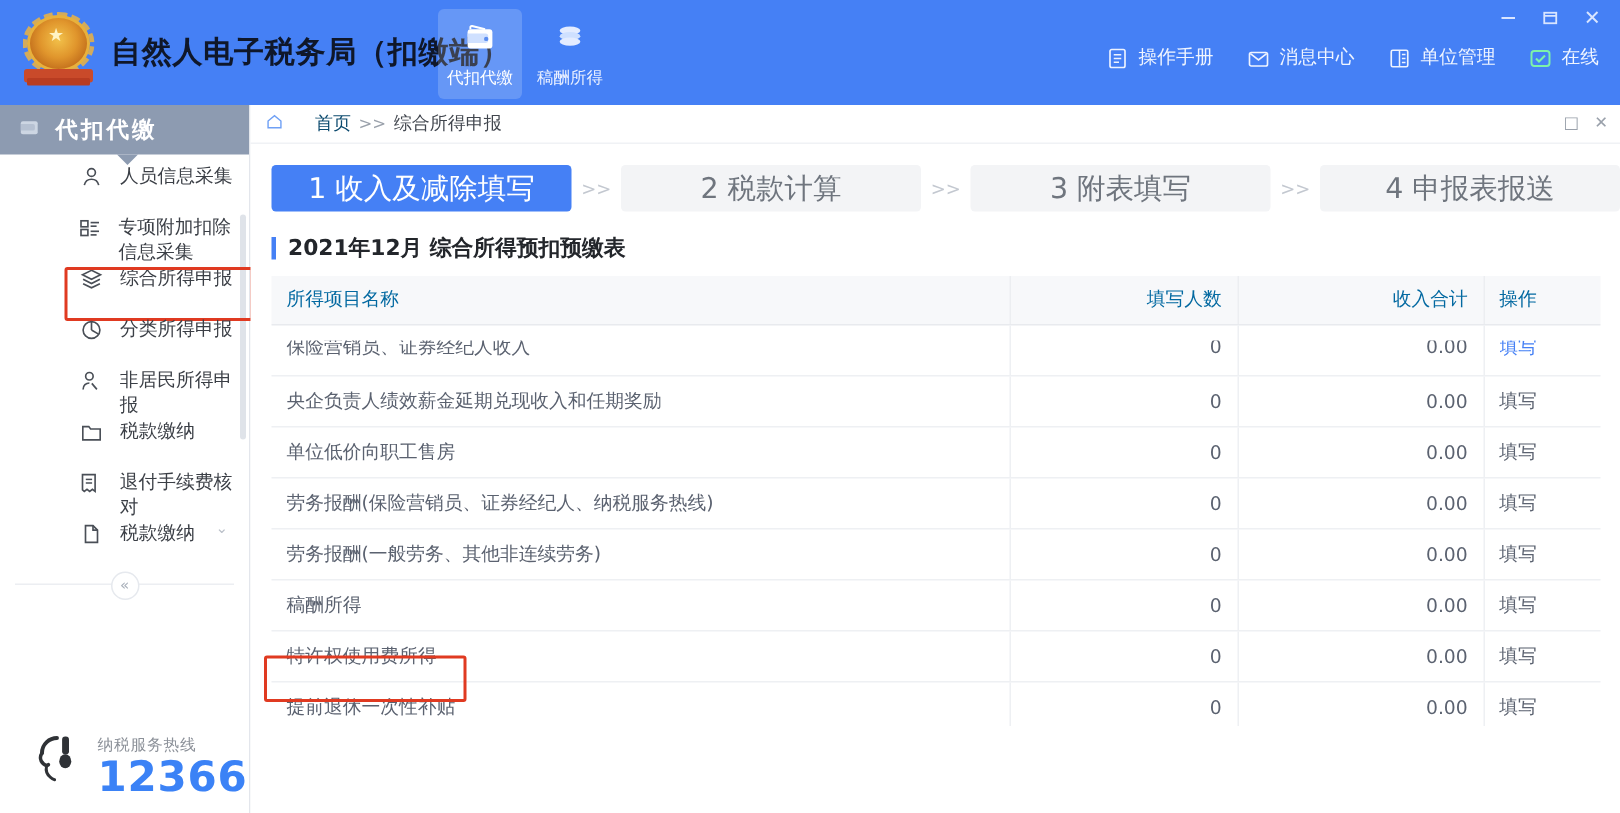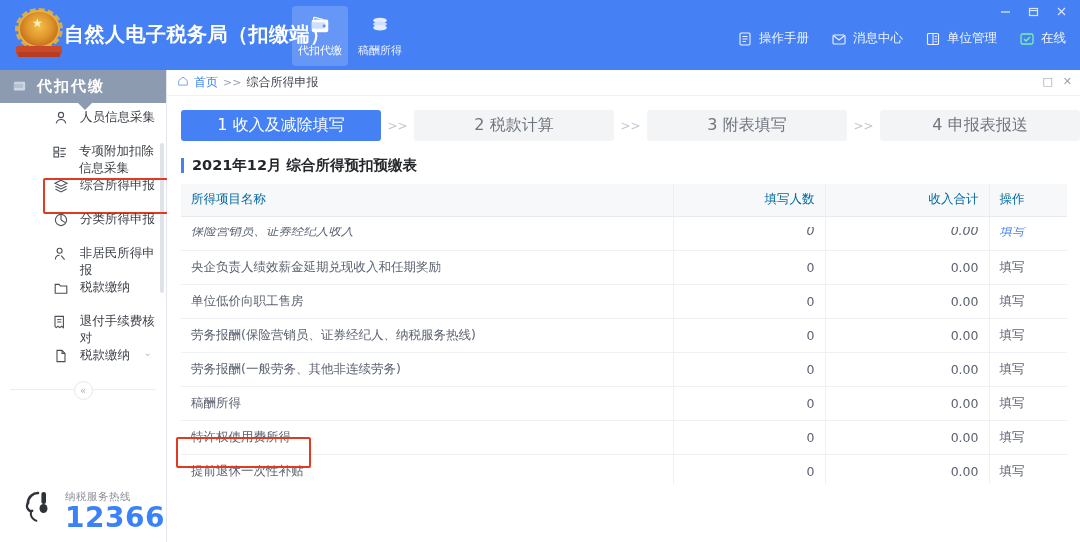--- a/index.html
+++ b/index.html
@@ -43,21 +43,21 @@
   }
   .emblem .base {
     position: absolute; left: 2px; top: 38px; width: 46px; height: 9px;
     background: #c94a2a; border-radius: 2px;
   }
   .emblem .baseline {
     position: absolute; left: 4px; top: 44px; width: 42px; height: 5px;
     background: #b83c21; border-radius: 1px;
   }
   .app-title {
-    margin-left: 0; color: #ffffff; font-size: 20px; font-weight: 700;
+    margin-left: 10px; color: #0f172a; font-size: 20px; font-weight: 700;
     letter-spacing: .5px; line-height: 52px;
   }
 
   .header-tabs { position: absolute; left: 292px; top: 6px; display: flex; gap: 4px; }
   .htab {
     width: 56px; height: 60px; display: flex; flex-direction: column;
     align-items: center; justify-content: center; gap: 3px;
     border-radius: 4px; color: #eaf0ff; font-size: 11px;
   }
   .htab.active { background: rgba(255,255,255,.18); color: #fff; }
@@ -120,30 +120,30 @@
   
   .content {
     position: absolute; left: 167px; top: 70px; width: 913px; height: 472px;
     background: #fff;
   }
   .crumb {
     position: relative; height: 26px; display: flex; align-items: center;
     gap: 5px; padding-left: 10px; font-size: 12px; border-bottom: 1px solid #f0f2f5;
   }
   .crumb .home-ic { color: #6fa0f5; font-size: 12px; }
-  .crumb .c-home { color: #3b82f6; }
+  .crumb .c-home { color: #0c4a6e; margin-left: 16px; }
   .crumb .c-sep { color: #9aa1ab; font-size: 11px; }
   .crumb .c-cur { color: #41464e; }
   .panel-ctrls { position: absolute; right: 8px; top: 5px; display: flex; gap: 10px; color: #9aa1ab; font-size: 11px; }
 
   .steps { display: flex; align-items: center; padding: 14px 0 0 14px; }
   .step {
     width: 200px; height: 31px; border-radius: 3px;
     display: flex; align-items: center; justify-content: center;
-    font-size: 16px; background: #f3f4f6; color: #6f757e;
+    font-size: 19px; background: #f3f4f6; color: #6f757e;
   }
   .step.on { background: #4580f5; color: #fff; }
   .step-sep { width: 33px; text-align: center; color: #c3c8d0; font-size: 12px; }
 
   .sec-title {
     display: flex; align-items: center; gap: 8px;
     margin: 15px 0 9px 14px; font-size: 14.5px; font-weight: 700; color: #23262b;
   }
   .sec-bar { width: 3px; height: 15px; background: #4580f5; }
 
@@ -159,21 +159,21 @@
   table.grid th:first-child { border-left: none; }
   table.grid td {
     height: 34px; border-bottom: 1px solid #eef0f3;
     border-left: 1px solid #eef0f3; padding: 0 10px; color: #5b6270;
   }
   table.grid td:first-child { border-left: none; }
   .c-name { text-align: left; color: #5b87e0; }
   .c-num  { text-align: right; }
   .c-act  { text-align: left; }
   .act-link { color: #4580f5; }
-  .clip-row td { height: 12px; padding-top: 0; padding-bottom: 0; overflow: hidden; font-style: italic; }
+  .clip-row td { height: 12px; padding-top: 0; padding-bottom: 0; overflow: hidden; }
   .clip-inner { height: 12px; overflow: hidden; line-height: 8px; }
   .tbl-wrap { position: relative; height: 300px; overflow: hidden; }
   .row-hl { position: absolute; left: 9px; top: 253px; width: 135px; height: 31px; border: 2px solid #e03a21; border-radius: 2px; pointer-events: none; }
 </style>
 </head>
 <body>
 
 <div id="app">
 
   <div class="header">

